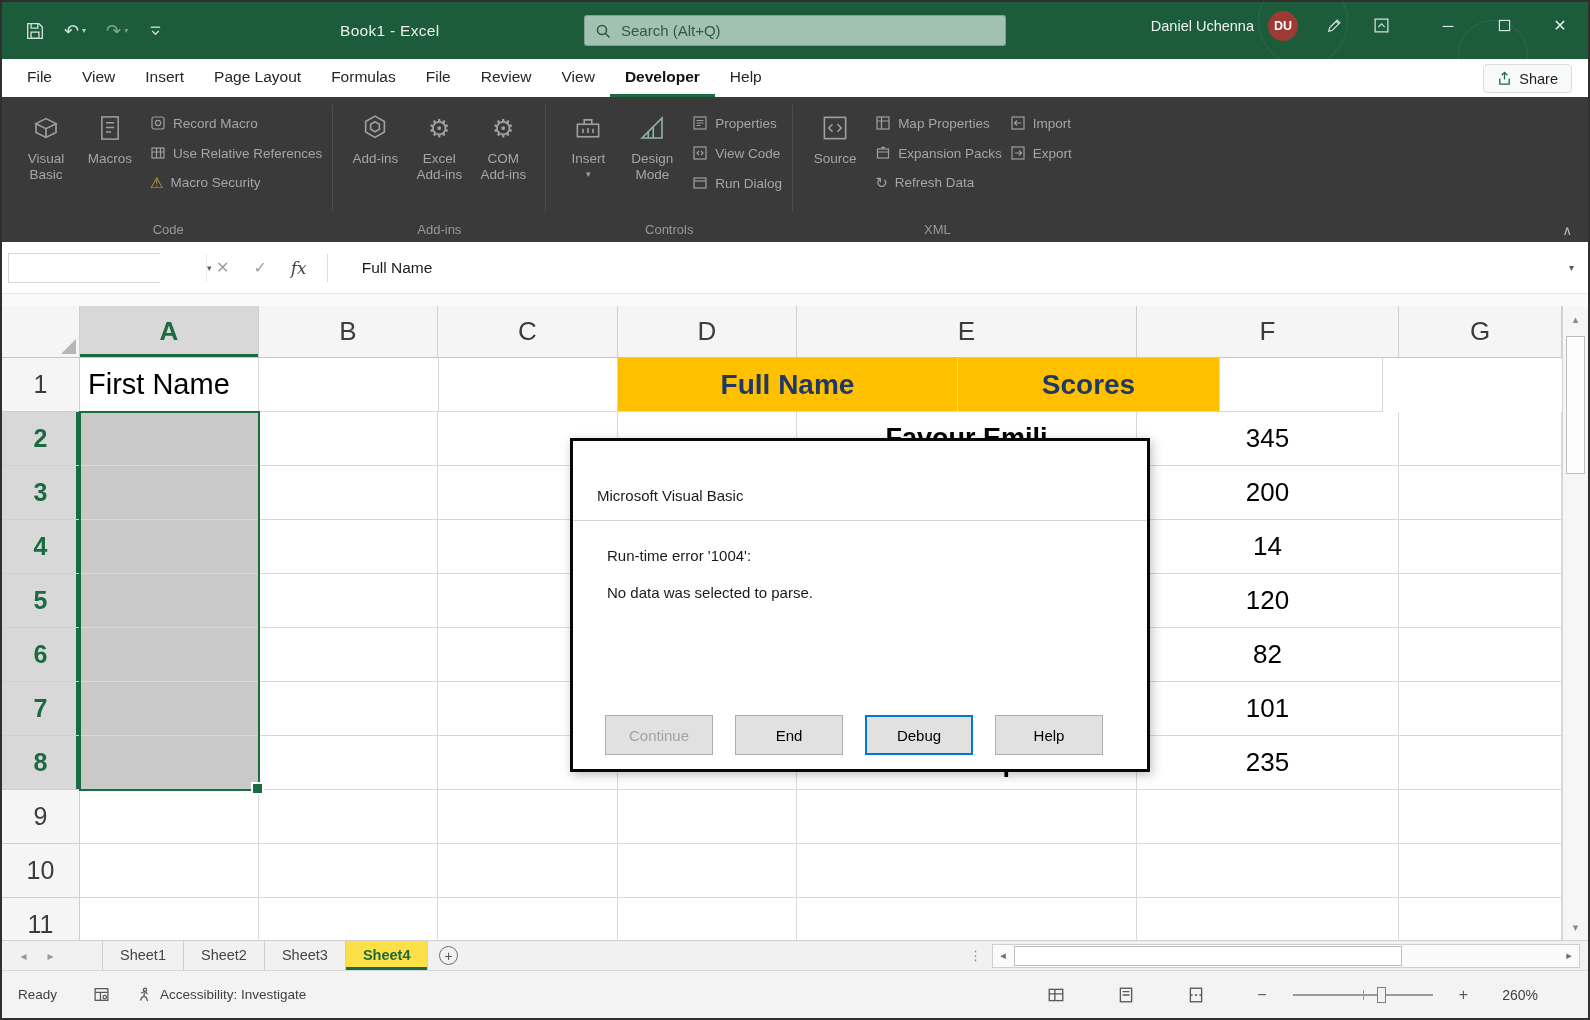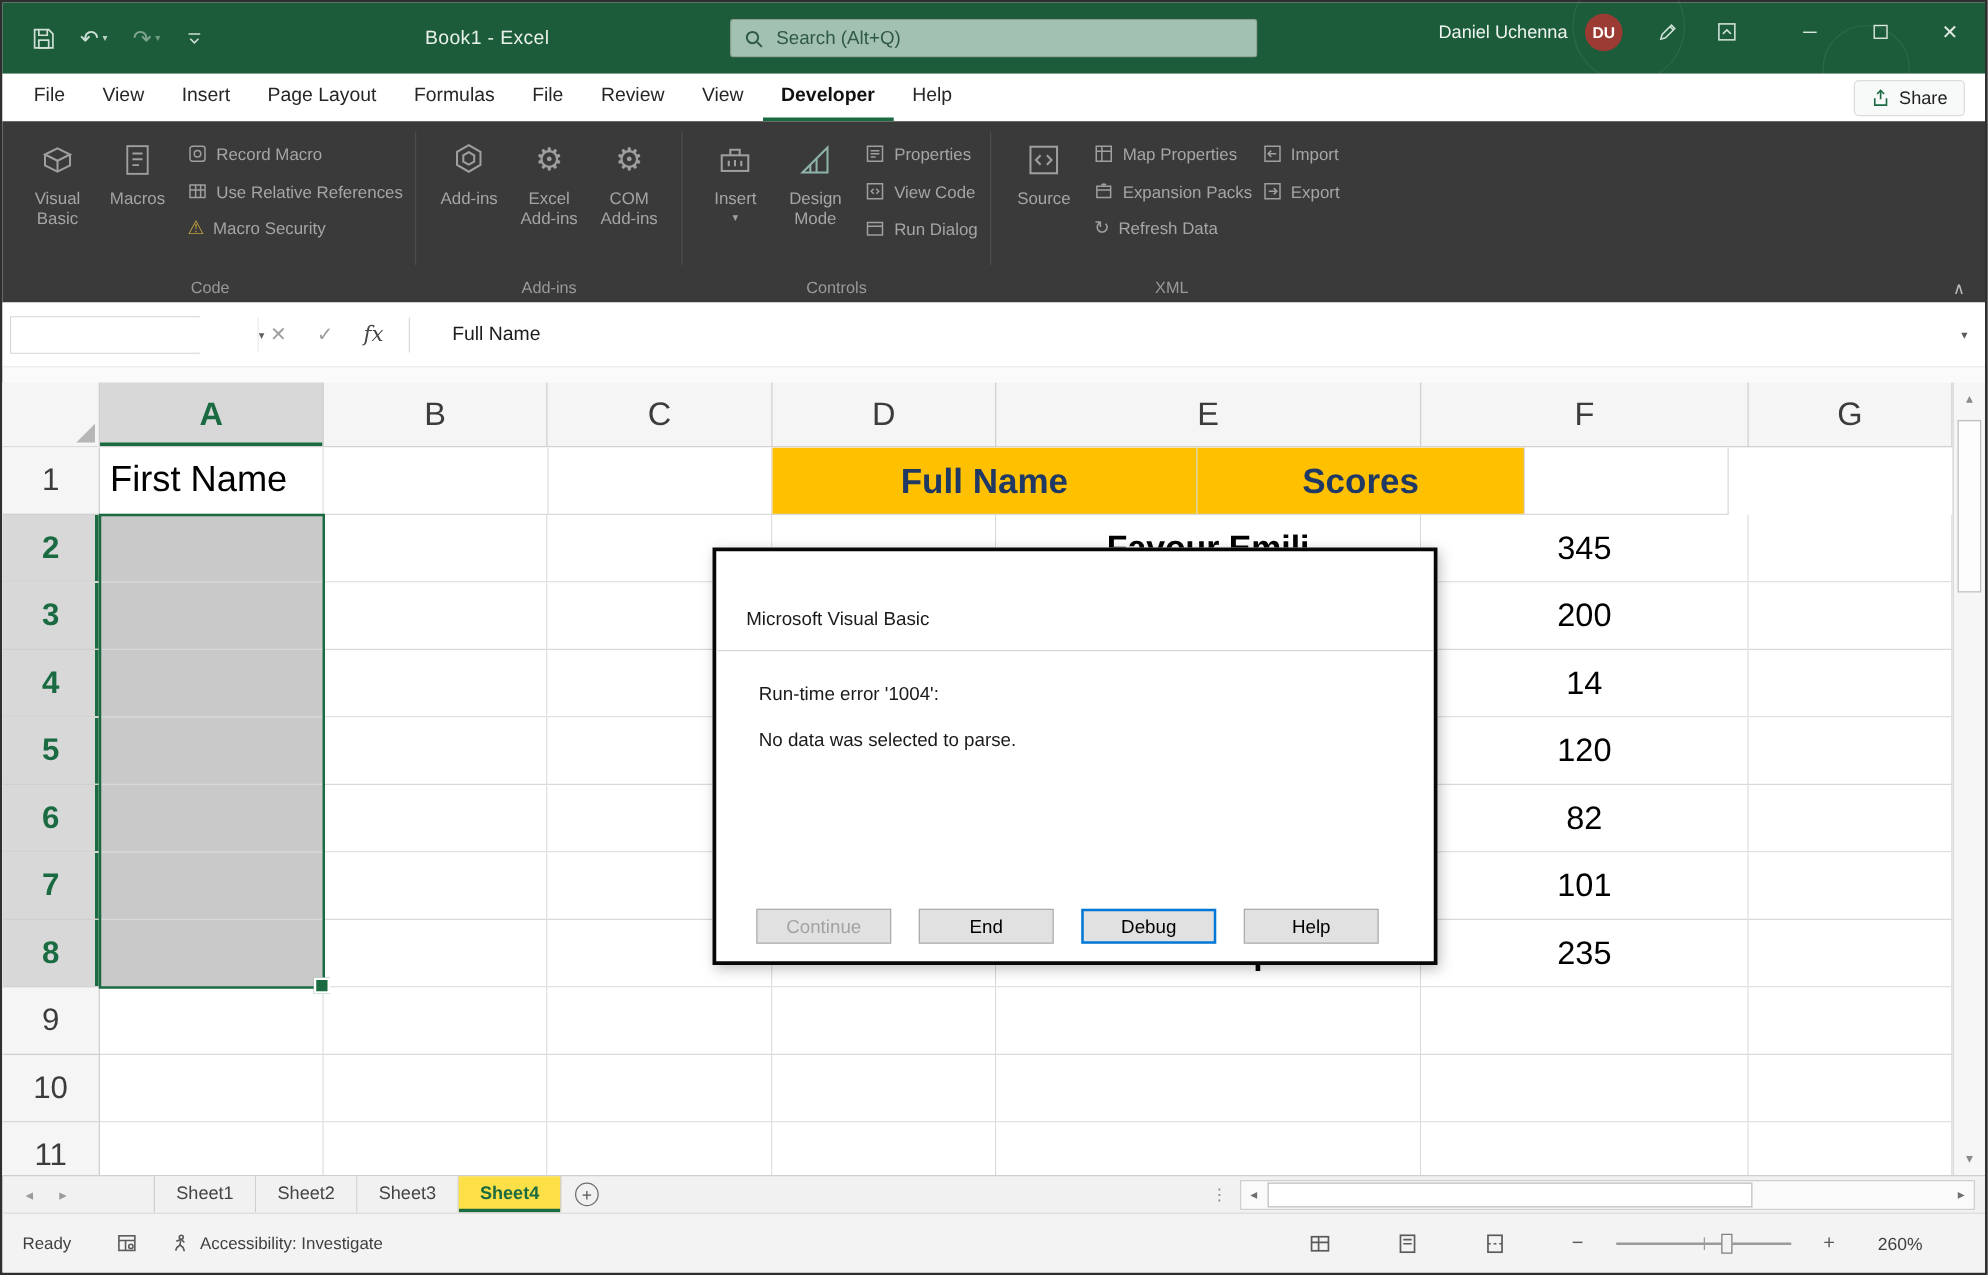--- a/index.html
+++ b/index.html
@@ -84,29 +84,29 @@
   .va{position:absolute;left:0;right:0;height:26px;text-align:center;font-size:11px;line-height:26px;color:#8a8a8a}
   .va.vbottom{bottom:0}
   .vthumb{position:absolute;left:3px;right:3px;top:30px;height:138px;background:#fdfdfd;border:1px solid #bdbdbd}
 
   
   .dialog{position:absolute;left:568px;top:436px;width:580px;height:334px;background:#fff;border:3px solid #070707;z-index:50;box-shadow:2px 3px 10px rgba(0,0,0,.25)}
   .dlg-title{height:80px;display:flex;align-items:flex-end;padding:0 24px 16px;border-bottom:1px solid #d8d8d8;font-size:15px;color:#1a1a1a}
   .dlg-body{padding:26px 34px;font-size:15px;color:#1a1a1a}
   .dlg-line2{margin-top:20px}
   .dlg-btns{position:absolute;left:32px;bottom:14px;display:flex;gap:22px}
-  .dbtn{width:108px;height:28px;background:#e1e1e1;border:1px solid #adadad;font-size:15px;color:#000;font-family:"Liberation Sans",sans-serif}
+  .dbtn{width:108px;height:40px;background:#e1e1e1;border:1px solid #adadad;font-size:15px;color:#000;font-family:"Liberation Sans",sans-serif}
   .dbtn.disabled{color:#a3a3a3}
   .dbtn.focused{border:2px solid #0078d7}
 
   
   .tabbar{top:938px;height:30px;background:#f1f1f1;border-top:1px solid #cfcfcf;display:flex;align-items:center;padding-left:8px}
   .nav{width:27px;text-align:center;color:#9a9a9a;font-size:12px;line-height:30px}
   .stab{padding:0 17px;line-height:29px;font-size:14.5px;color:#444;border-right:1px solid #cfcfcf;background:#f1f1f1}
-  .stab.first{margin-left:59px;border-left:1px solid #cfcfcf}
+  .stab.first{margin-left:38px;border-left:1px solid #cfcfcf}
   .stab.active{background:#fde047;color:#1a6b41;font-weight:700;box-shadow:inset 0 -3px 0 0 #1a6b41}
   .newsheet{width:40px;display:flex;align-items:center;justify-content:center}
   .plus{width:19px;height:19px;border:1px solid #6f6f6f;border-radius:50%;display:flex;align-items:center;justify-content:center;font-size:14px;color:#555}
   .hs-dots{margin-left:auto;color:#8a8a8a;font-size:13px;padding:0 10px}
   .hscroll{display:flex;align-items:center;height:24px;width:588px;border:1px solid #cfcfcf;background:#fafafa;margin-right:8px}
   .ha{width:20px;text-align:center;color:#6f6f6f;font-size:11px}
   .htrack{flex:1;height:100%;position:relative}
   .hthumb{position:absolute;left:1px;top:1px;bottom:1px;width:388px;background:#fff;border:1px solid #bdbdbd}
 
   

